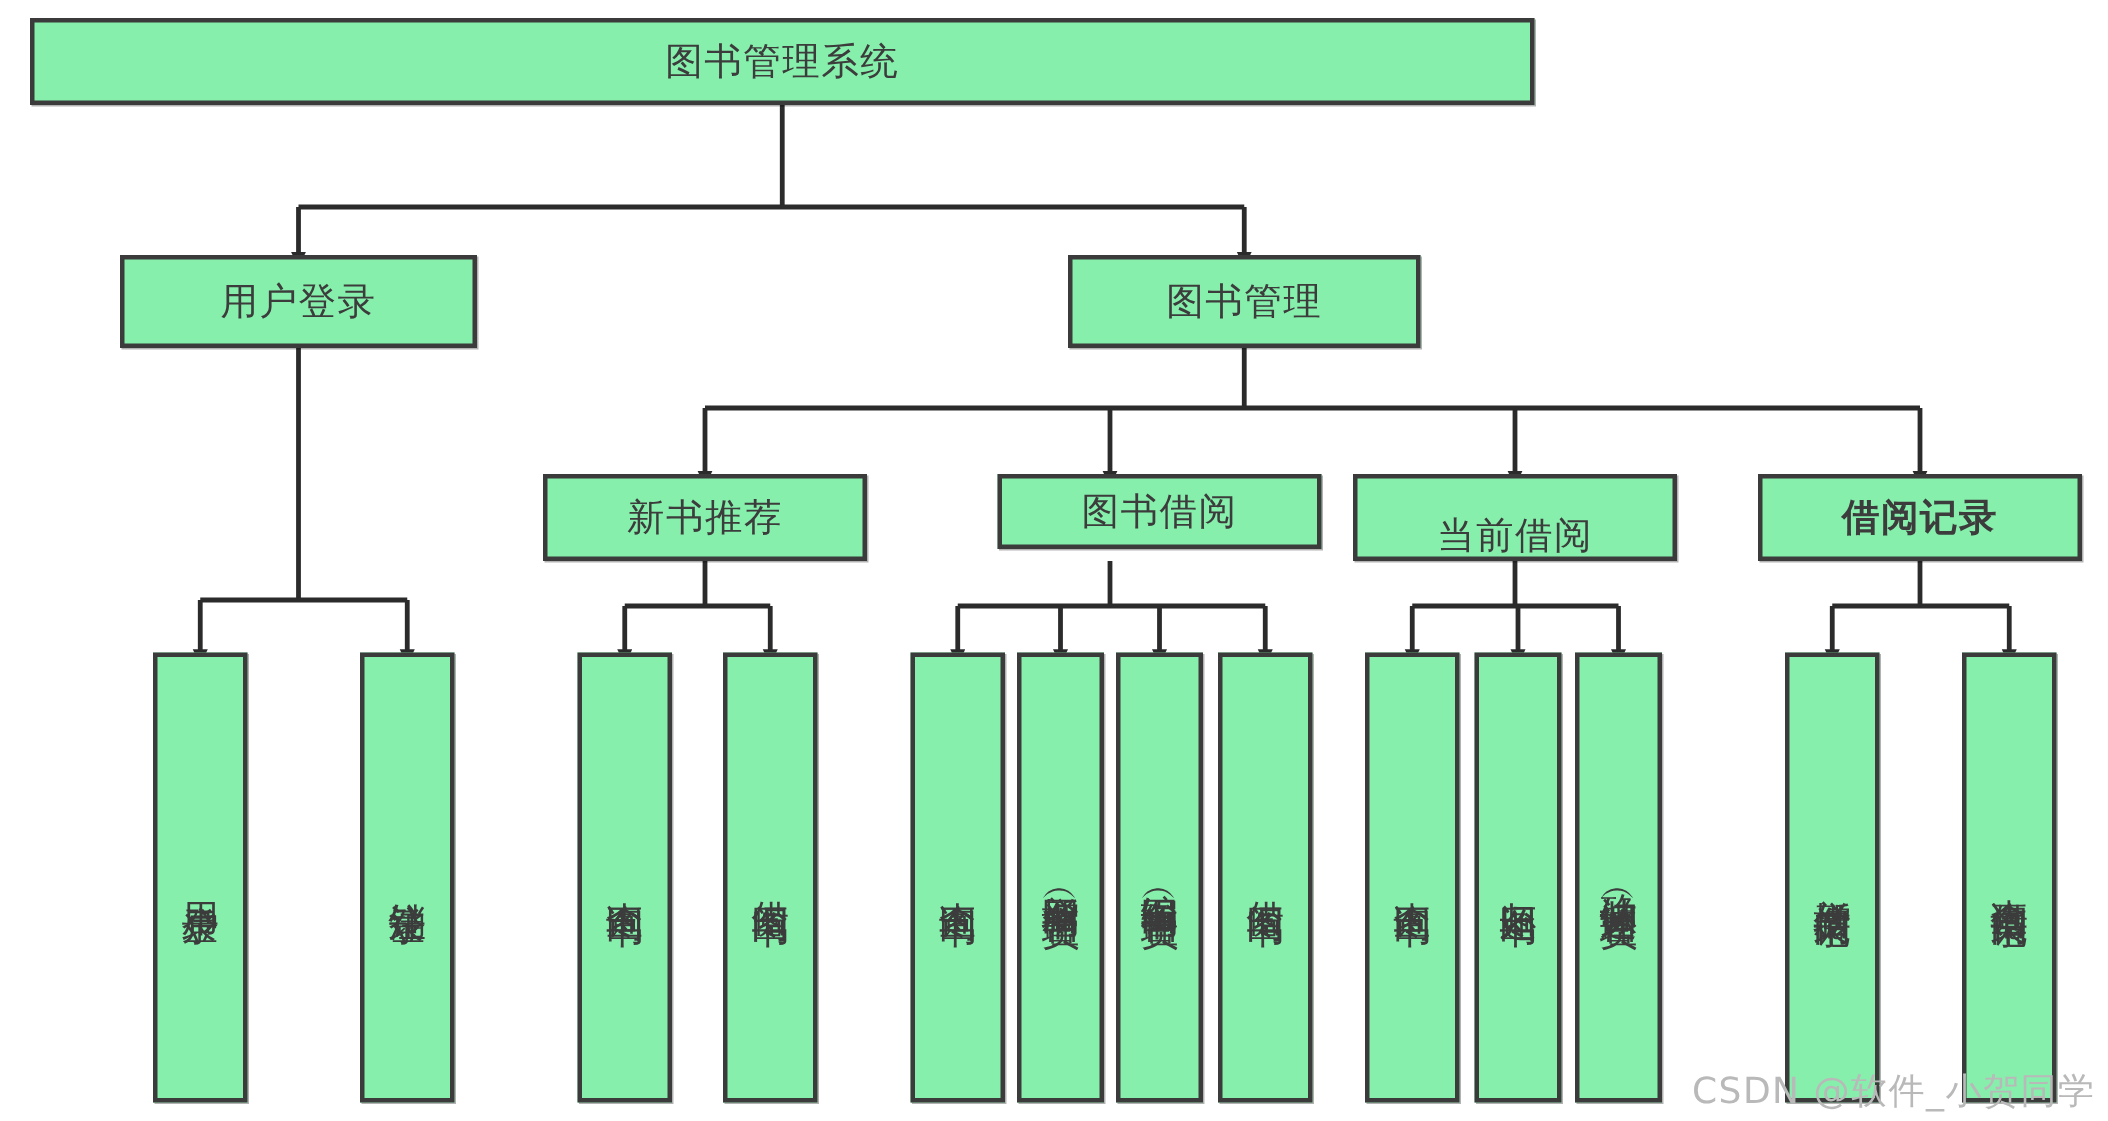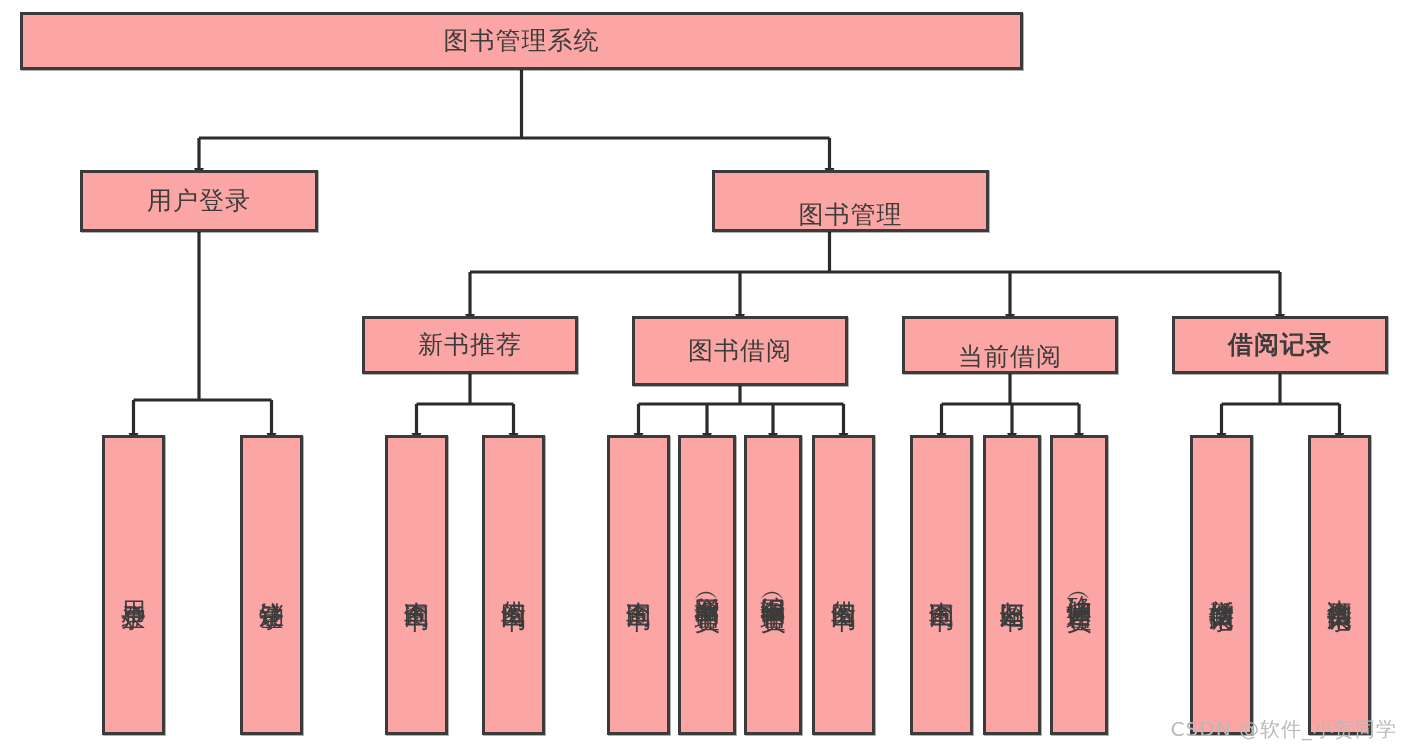--- a/index.html
+++ b/index.html
@@ -4,21 +4,21 @@
 <style>
   html,body{margin:0;padding:0;background:#ffffff;}
   body{
     font-family:"DejaVu Sans","Liberation Sans",sans-serif;
     width:1405px;height:747px;overflow:hidden;position:relative;
   }
   #canvas{position:absolute;left:0;top:0;width:1405px;height:747px;}
   .node-box{
     position:absolute;
     box-sizing:border-box;
-    background:#fca5a5;
+    background:#86efac;
     border:3px solid #3b3b3b;
     box-shadow:1px 1px 0 0 rgba(0,0,0,0.30);
     display:flex;
     align-items:center;
     justify-content:center;
   }
   .node-label{
     color:#3c3c3c;
     font-size:25px;
     line-height:1.12;
@@ -36,21 +36,21 @@
   }
   .leaf{
     align-items:center;
     justify-content:center;
     border-width:3px;
   }
   #watermark{
     position:absolute;
     right:8px;
     bottom:4px;
-    font-size:20px;
+    font-size:24px;
     color:#b9b9b9;
     letter-spacing:1px;
     white-space:nowrap;
     user-select:none;
   }
 </style>
 </head>
 <body>
 
 <svg id="canvas" viewBox="0 0 1405 747" xmlns="http://www.w3.org/2000/svg">
@@ -96,27 +96,27 @@
     </g>
 </svg>
 
 <div id="nodes">
     <div class="node-box root" style="left: 20px; top: 12px; width: 1003px; height: 58px;">
       <span class="node-label">图书管理系统</span>
     </div>
     <div class="node-box branch" style="left: 80px; top: 170px; width: 238px; height: 62px;">
       <span class="node-label">用户登录</span>
     </div>
-    <div class="node-box branch" style="left: 712px; top: 170px; width: 277px; height: 62px; align-items: flex-end;">
+    <div class="node-box branch" style="left: 712px; top: 170px; width: 235px; height: 62px;">
       <span class="node-label">图书管理</span>
     </div>
     <div class="node-box branch" style="left: 362px; top: 316px; width: 216px; height: 58px;">
       <span class="node-label">新书推荐</span>
     </div>
-    <div class="node-box branch" style="left: 632px; top: 316px; width: 216px; height: 70px;">
+    <div class="node-box branch" style="left: 665px; top: 316px; width: 216px; height: 50px;">
       <span class="node-label">图书借阅</span>
     </div>
     <div class="node-box branch" style="left: 902px; top: 316px; width: 216px; height: 58px; align-items: flex-end;">
       <span class="node-label">当前借阅</span>
     </div>
     <div class="node-box branch" style="left: 1172px; top: 316px; width: 216px; height: 58px; font-weight: bold;">
       <span class="node-label">借阅记录</span>
     </div>
     <div class="node-box leaf" style="left: 102px; top: 435px; width: 63px; height: 300px;">
       <span class="node-label">用户登录</span>

